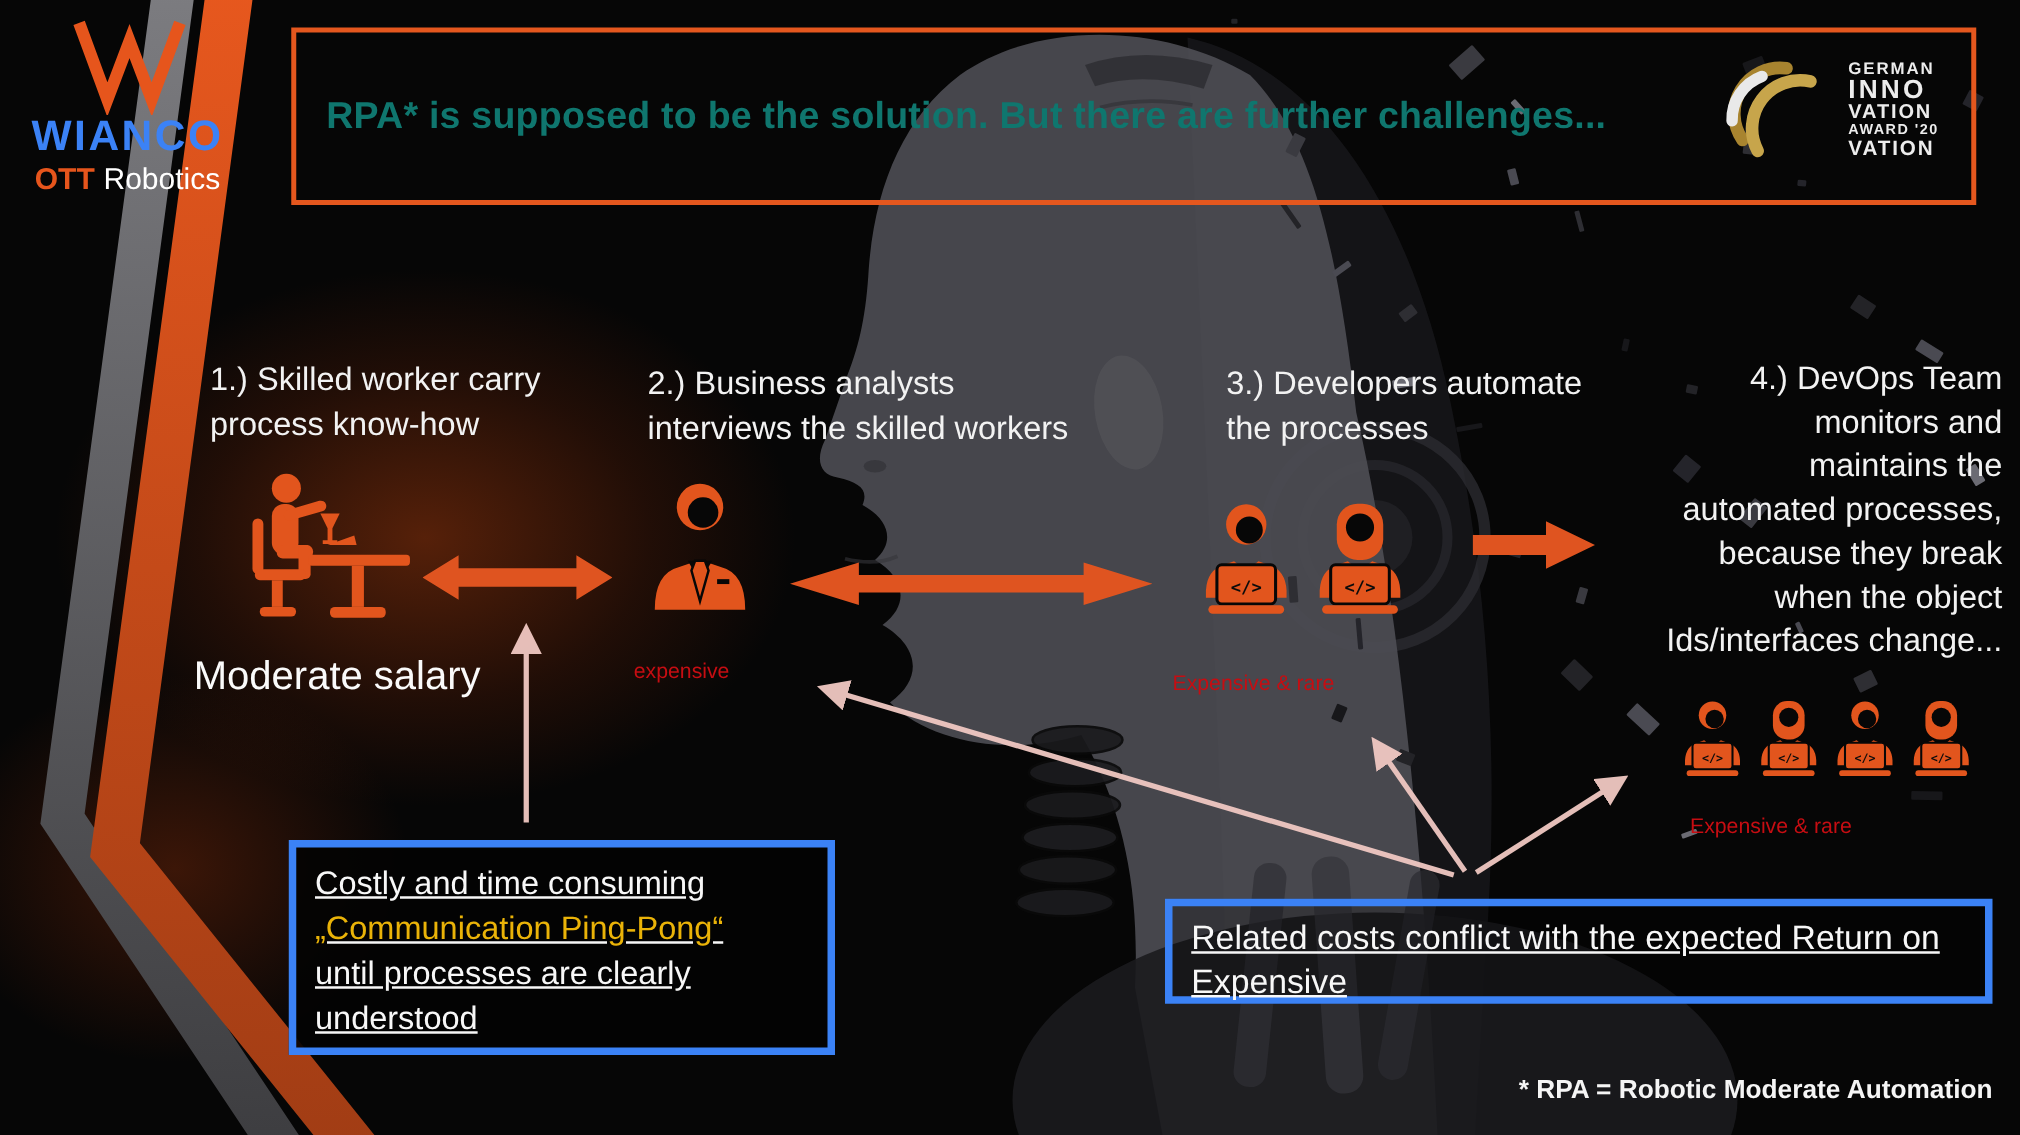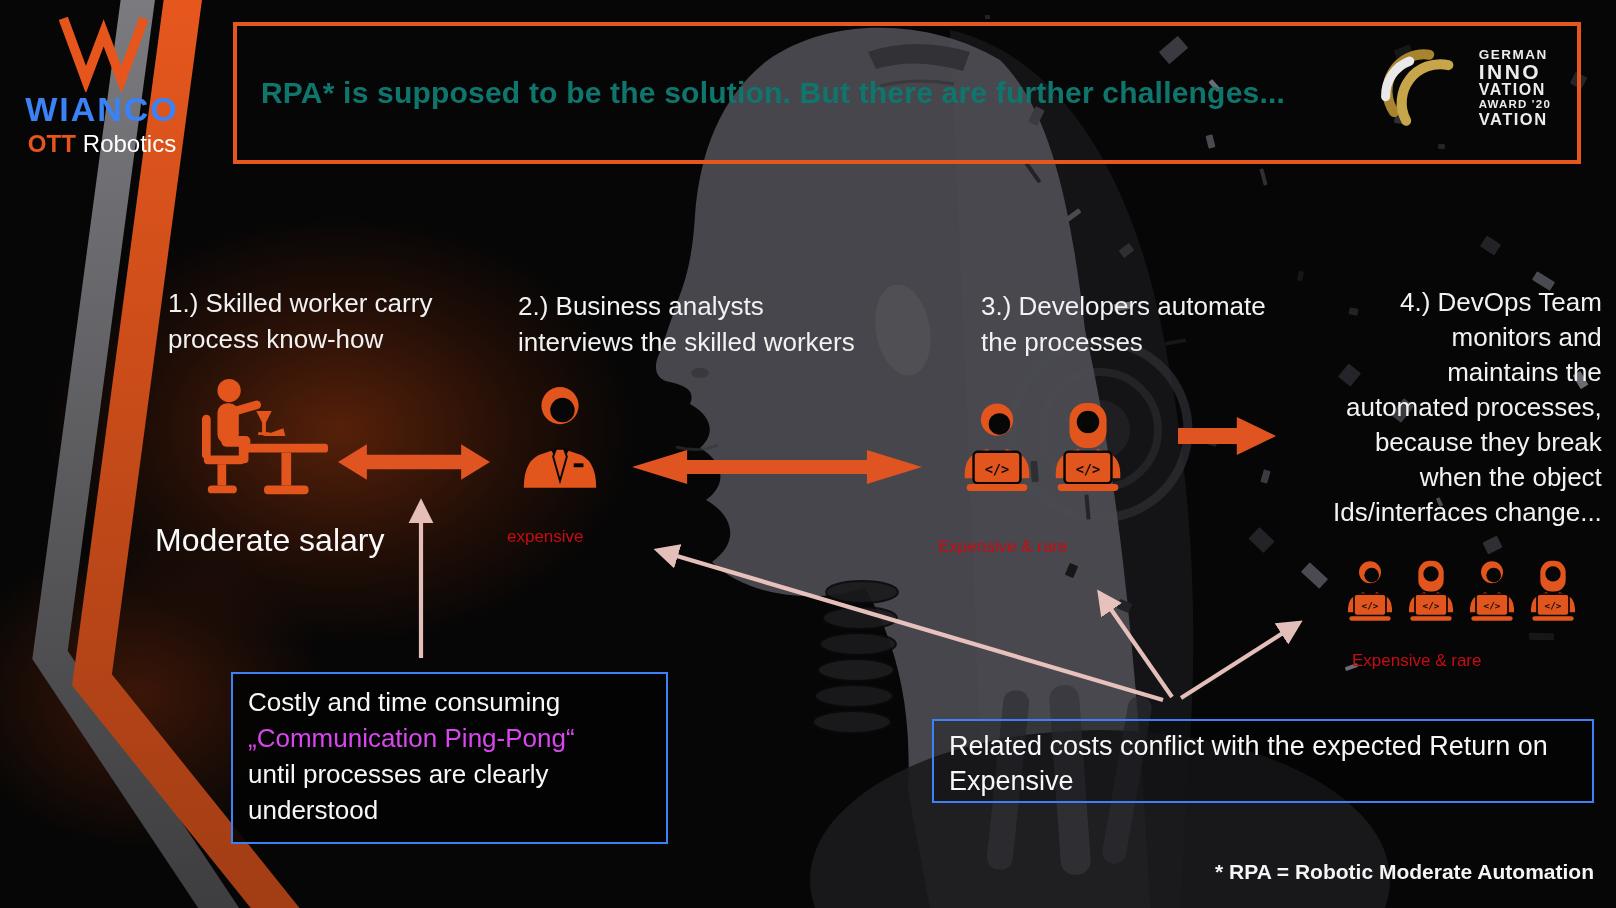--- a/index.html
+++ b/index.html
@@ -70,23 +70,23 @@
   .note-red   { color:#c60d12; font-size:17px; }
   .n1 { left:155px;  top:522px; }
   .n2 { left:507px;  top:527px; }
   .n3 { left:938px;  top:537px; }
   .n4 { left:1352px; top:651px; }
 
   
   .pink-overlay { position:absolute; inset:0; z-index:7; }
 
   
-  .callout { position:absolute; z-index:8; border:2px solid #3b82f6; color:#f7f7f7; font-size:26px; }
+  .callout { position:absolute; z-index:8; border:6px solid #3b82f6; color:#f7f7f7; font-size:26px;text-decoration:underline; }
   .callout .line { line-height:36px; white-space:nowrap; }
-  .callout .red { color:#d946ef; }
+  .callout .red { color:#eab308; }
   .callout-left  { left:231px; top:672px; width:437px; height:172px; padding:10px 15px; background:rgba(3,3,3,.9); }
   .callout-right { left:932px; top:719px; width:662px; height:84px;  padding:8px 15px; background:rgba(0,0,0,.25); font-size:27px; }
   .callout-right .line { line-height:35px; }
 
   
   .footnote { position:absolute; right:22px; top:860px; z-index:8;
     font-size:21px; font-weight:bold; color:#f5f5f5; }
 </style>
 </head>
 <body>

